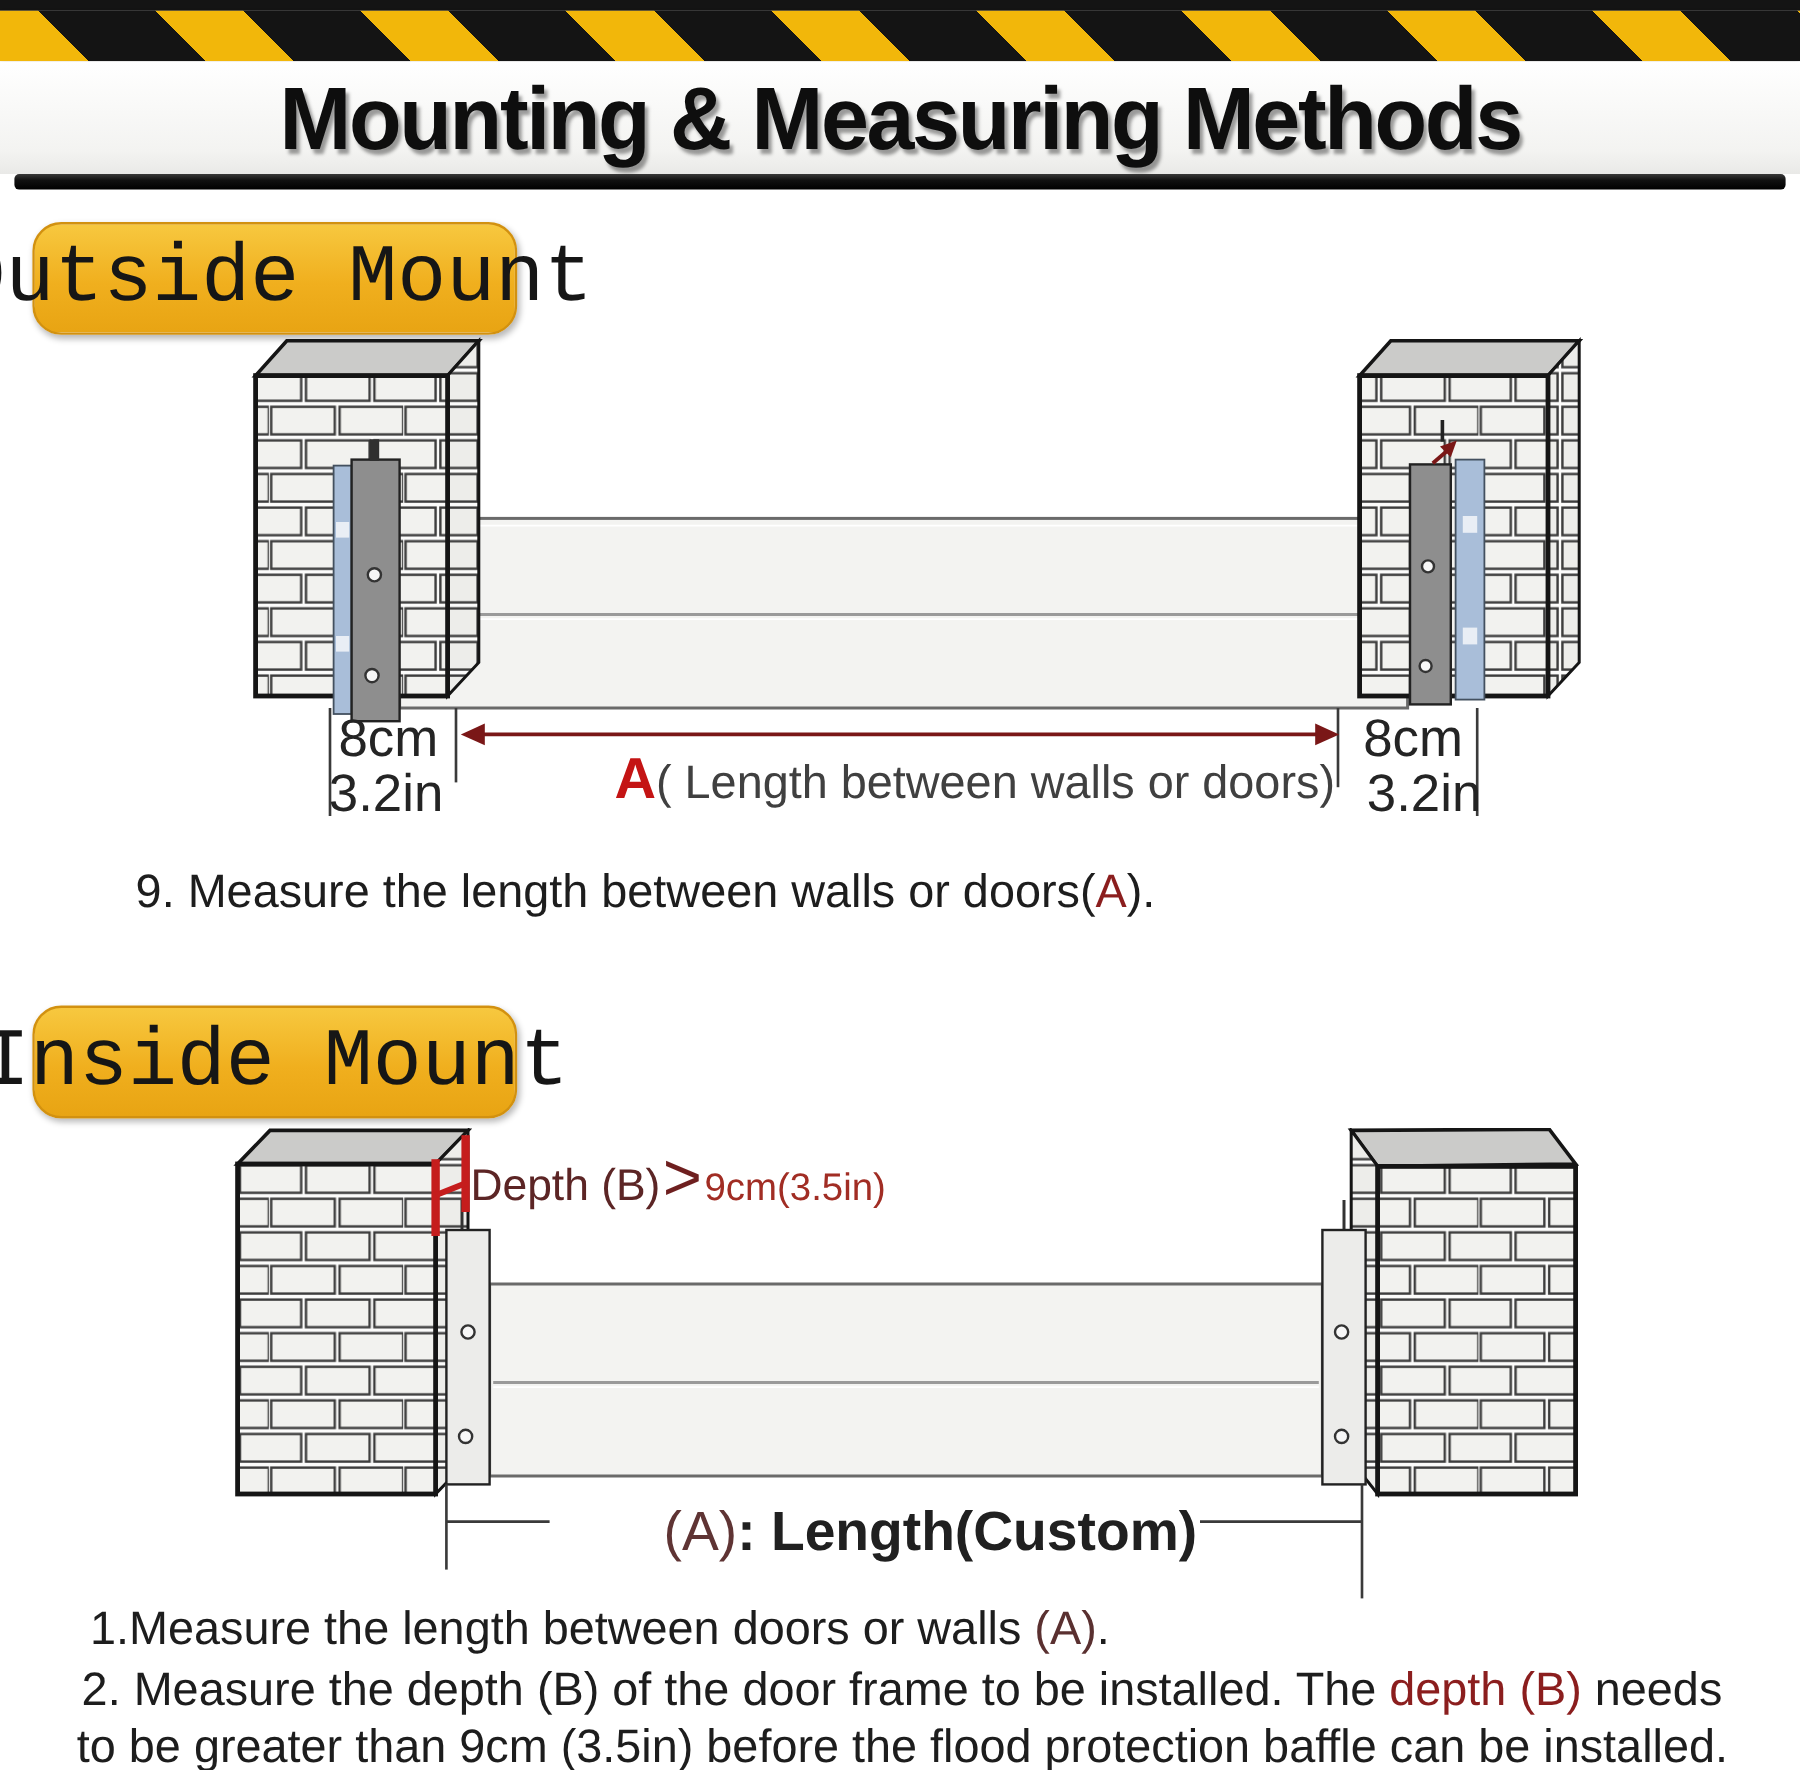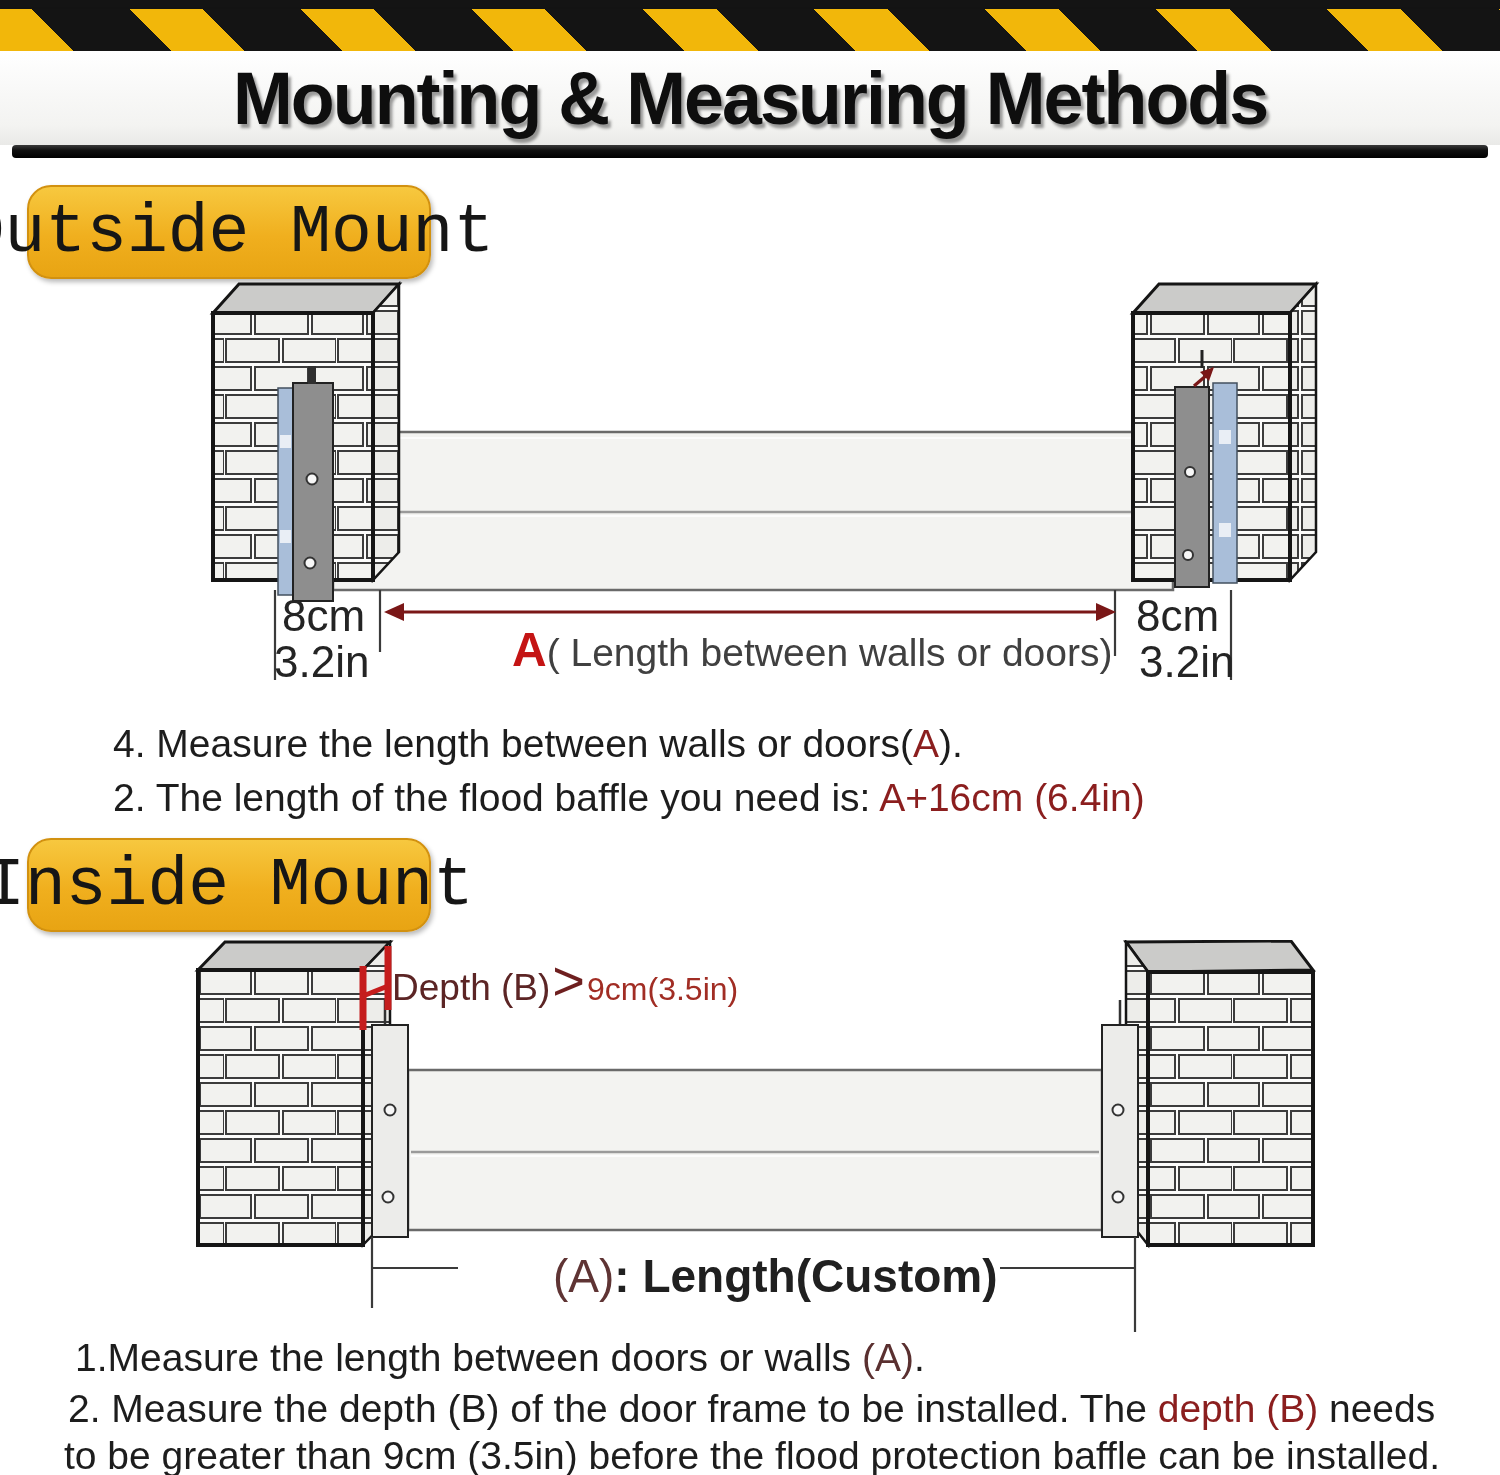--- a/index.html
+++ b/index.html
@@ -165,24 +165,21 @@
   <div class="lbl" style="left:282px;top:591px;">8cm</div>
   <div class="lbl" style="left:274px;top:637px;">3.2in</div>
   <div class="lbl" style="left:1136px;top:591px;">8cm</div>
   <div class="lbl" style="left:1139px;top:637px;">3.2in</div>
   <div class="a-label" style="left:512px;top:622px;">
     <span class="a">A</span>
     <span class="rest">( Length between walls or doors)</span>
   </div>
 
   <div class="instr" style="left:113px;top:722px;">
-    <span>4. Measure the length between walls or doors(</span><span class="red">A</span><span>).</span>
-  </div>
-  <div class="instr" style="left:113px;top:776px;">
-    <span>2. The length of the flood baffle you need is: </span><span class="red">A+16cm (6.4in)</span>
+    <span>9. Measure the length between walls or doors(</span><span class="red">A</span><span>).</span>
   </div>
 
   <div class="badge" id="badge-inside">
     <span>Inside Mount</span>
   </div>
 
   <svg class="diagram" id="diagram-inside" viewBox="0 0 1500 420">
     <defs>
       <pattern id="brickB" width="112" height="56" patternUnits="userSpaceOnUse">
         <rect width="112" height="56" fill="#fcfcfb"></rect>

